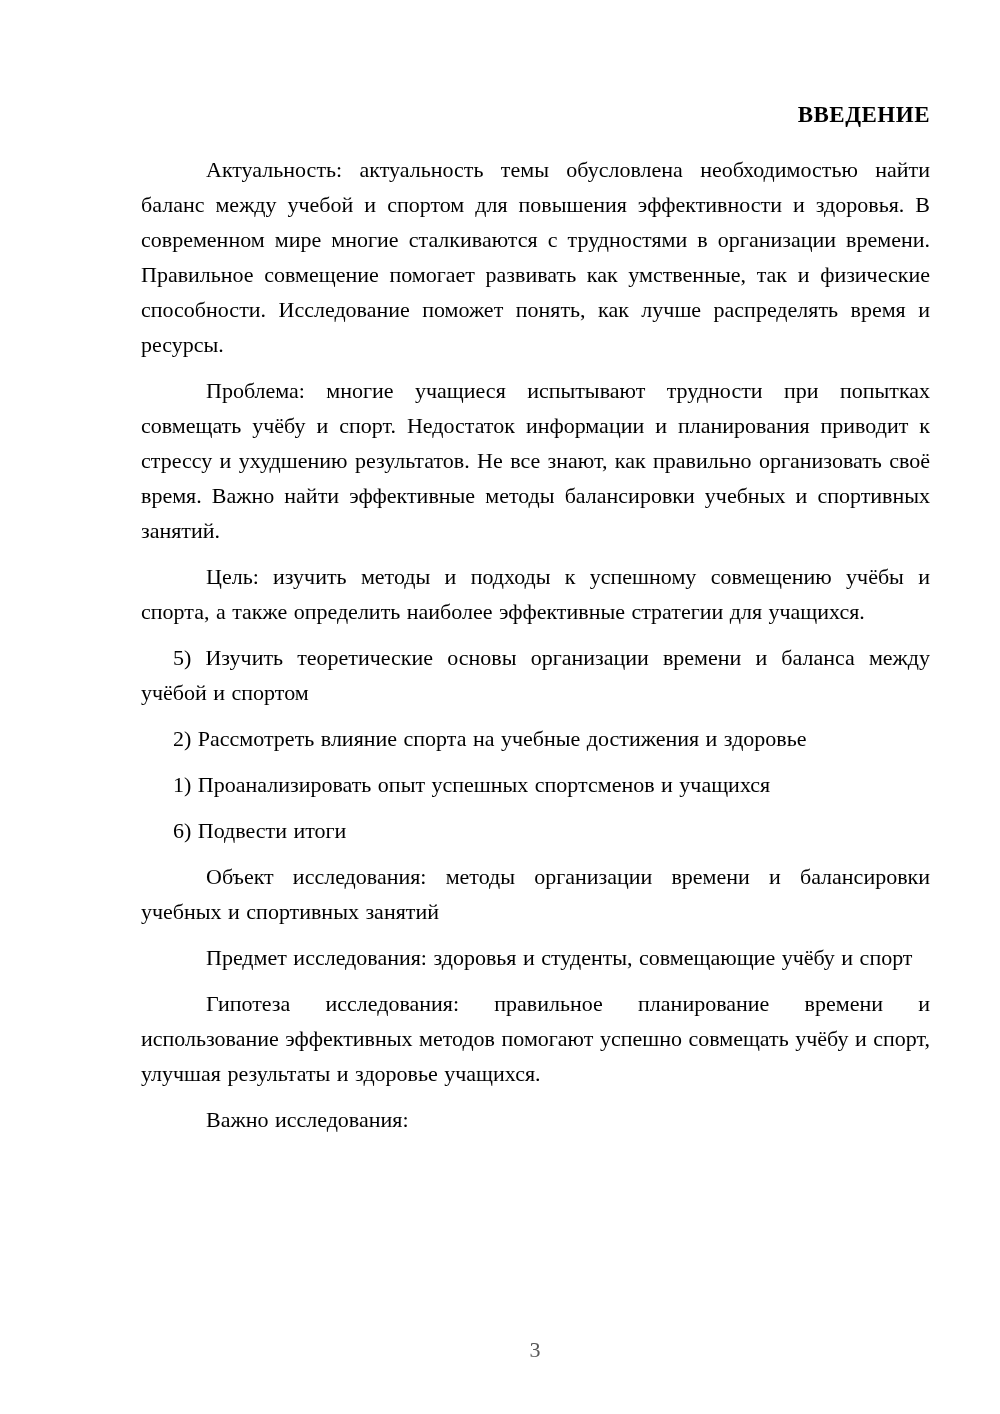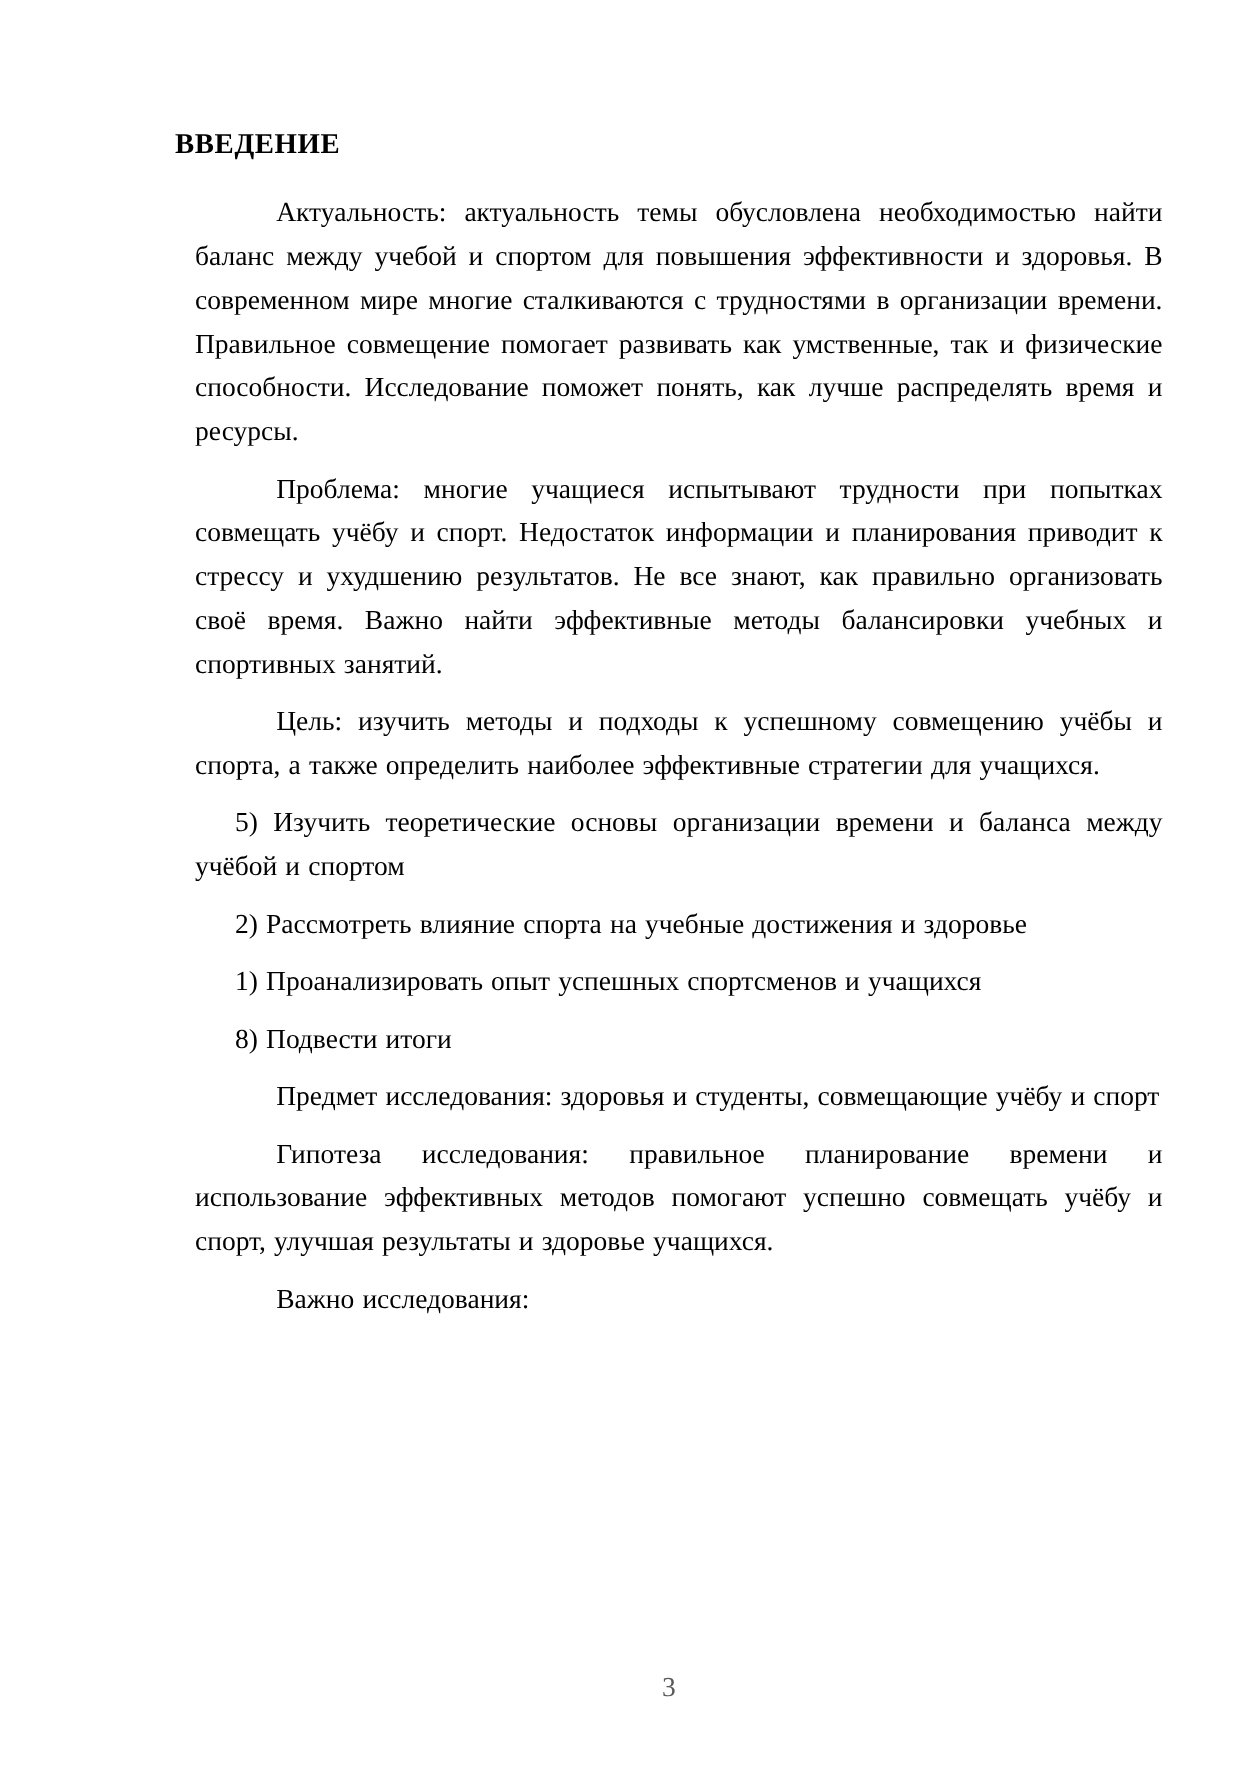--- a/index.html
+++ b/index.html
@@ -16,27 +16,27 @@
     padding: 97px 70px 0 140px;
     font-family: "Liberation Serif", "DejaVu Serif", serif;
     font-size: 22px;
     line-height: 35px;
     color: #000000;
     overflow: hidden;
   }
   .doc-title {
     font-size: 23px;
     font-weight: 700;
-    text-align: left;
+    text-align: right;
     line-height: 35px;
     margin: 0 0 20px 0;
     letter-spacing: 0.5px;
   }
   .para {
-    margin: 0 0 11px 16px;
+    margin: 0 0 11px 1px;
     text-align: justify;
     text-indent: 65px;
     word-spacing: 1px;
   }
   .para.list {
     text-indent: 32px;
   }
   .page-number {
     position: absolute;
     top: 1332px;
@@ -61,22 +61,23 @@
   <p class="para">Цель: изучить методы и подходы к успешному совмещению учёбы и спорта, а также определить наиболее эффективные стратегии для учащихся.</p>
 
 
   <p class="para list">5) Изучить теоретические основы организации времени и баланса между учёбой и спортом</p>
 
   <p class="para list">2) Рассмотреть влияние спорта на учебные достижения и здоровье</p>
 
   <p class="para list">1) Проанализировать опыт успешных спортсменов и учащихся</p>
 
 
-  <p class="para list">8) Подвести итоги</p>
+  <p class="para list">6) Подвести итоги</p>
 
+  <p class="para">Объект исследования: методы организации времени и балансировки учебных и спортивных занятий</p>
 
   <p class="para">Предмет исследования: здоровья и студенты, совмещающие учёбу и спорт</p>
 
   <p class="para">Гипотеза исследования: правильное планирование времени и использование эффективных методов помогают успешно совмещать учёбу и спорт, улучшая результаты и здоровье учащихся.</p>
 
   <p class="para">Важно исследования:</p>
 
   <div class="page-number">3</div>
 </div>
 

